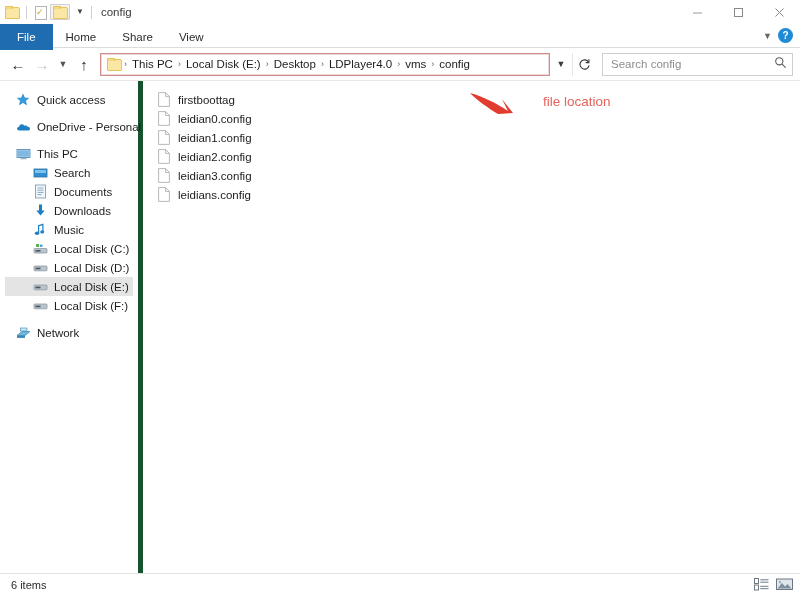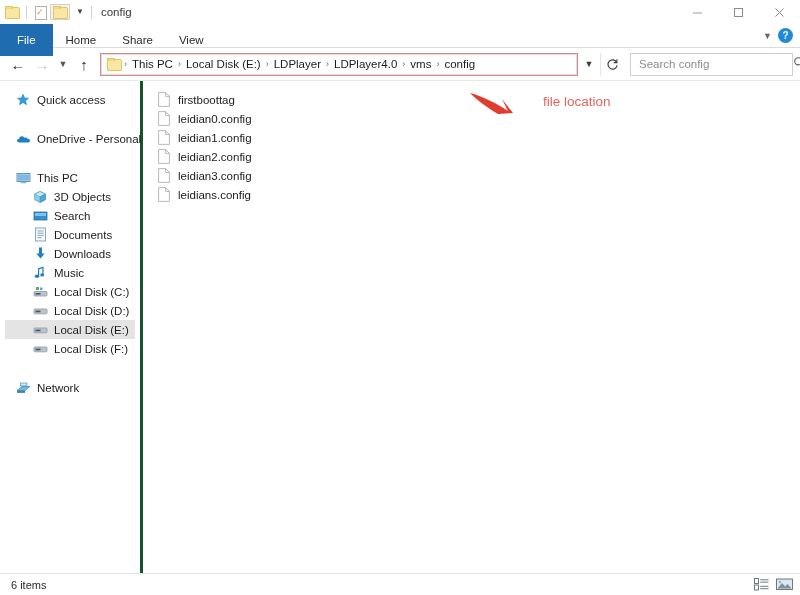--- a/index.html
+++ b/index.html
@@ -75,21 +75,21 @@
   .ribbon {
     height: 24px; flex: 0 0 24px;
     display: flex; align-items: stretch;
     background: #ffffff;
     border-bottom: 1px solid #dcdcdc;
     position: relative;
   }
   .tab {
     display: flex; align-items: center; justify-content: center;
     font-size: 11.5px; color: #2b2b2b;
-    padding: 0 13px; height: 32px;
+    padding: 0 13px; height: 26px;
   }
   .tab.file {
     background: #1f6cb0; color: #ffffff; padding: 0 17px;
   }
   .ribbon-right {
     margin-left: auto; display: flex; align-items: center; gap: 6px; padding-right: 7px;
   }
   .chev-collapse { font-size: 9px; color: #666; }
   .helpbtn {
     width: 15px; height: 15px; border-radius: 50%;
@@ -129,50 +129,50 @@
   .addr-tools { display: flex; align-items: center; }
   .addr-chev {
     width: 22px; height: 23px; display: flex; align-items: center; justify-content: center;
     font-size: 9px; color: #3b3b3b;
   }
   .addr-refresh {
     width: 24px; height: 23px; display: flex; align-items: center; justify-content: center;
     color: #3b3b3b; border-left: 1px solid #e6e6e6;
   }
   .searchbox {
-    width: 163px; height: 23px; margin-left: 6px;
+    width: 191px; height: 23px; margin-left: 6px;
     border: 1px solid #cfcfcf; background: #fff;
     display: flex; align-items: center; padding: 0 5px 0 8px;
   }
   .searchbox input {
     flex: 1 1 auto; border: none; outline: none;
     font-family: "Liberation Sans", sans-serif;
     font-size: 11.5px; color: #6e6e6e; background: transparent;
   }
   .searchbox input::placeholder { color: #8d8d8d; }
 
   
   .body {
     flex: 1 1 auto; display: flex; min-height: 0;
     border-top: 1px solid #e8e8e8;
   }
   .navpane {
     width: 143px; flex: 0 0 143px;
     background: #ffffff;
     padding-top: 9px;
-    border-right: 3px solid #14532d;
+    border-right: 5px solid #14532d;
     position: relative;
   }
   .navitem {
     height: 19px; display: flex; align-items: center;
     font-size: 11.5px; color: #1c1c1c;
     padding-left: 10px; margin: 0 5px 0 5px;
   }
   .navitem.indent { padding-left: 27px; }
-  .navitem.gap { margin-top: 20px; }
+  .navitem.gap { margin-top: 8px; }
   .navitem.selected { background: #e4e4e4; }
   .navicon {
     width: 16px; height: 16px; margin-right: 6px;
     display: flex; align-items: center; justify-content: center; flex: 0 0 16px;
   }
   .navicon svg { display: block; }
   .navlabel { white-space: nowrap; }
 
   .filepane {
     flex: 1 1 auto; background: #ffffff; position: relative;
@@ -268,21 +268,21 @@
     <div class="navbtn small">▼</div>
     <div class="navbtn">↑</div>
 
     <div class="pathbox">
       <span class="ic-folder"></span>
       <span class="crumb-sep">›</span>
       <span class="crumb">This PC</span>
       <span class="crumb-sep">›</span>
       <span class="crumb">Local Disk (E:)</span>
       <span class="crumb-sep">›</span>
-      <span class="crumb">LDPlayer</span>
+      <span class="crumb">Desktop</span>
       <span class="crumb-sep">›</span>
       <span class="crumb">LDPlayer4.0</span>
       <span class="crumb-sep">›</span>
       <span class="crumb">vms</span>
       <span class="crumb-sep">›</span>
       <span class="crumb">config</span>
     </div>
 
     <div class="addr-tools">
       <div class="addr-chev">▼</div>
@@ -331,30 +331,20 @@
         <span class="navicon">
           <svg width="15" height="14" viewBox="0 0 15 14">
               <rect x="1" y="2.5" width="13" height="8" fill="#cfe6f7" stroke="#5a8fb5" stroke-width="0.9"></rect>
               <rect x="1.8" y="3.3" width="11.4" height="6.4" fill="#7fb8e0"></rect>
               <rect x="4.5" y="11" width="6" height="1.3" fill="#9bb6c7"></rect>
             </svg>
         </span>
         <span class="navlabel">This PC</span>
       </div>
 
-      <div class="navitem indent">
-        <span class="navicon">
-          <svg width="14" height="14" viewBox="0 0 14 14">
-              <path d="M7 1.5 L12.3 4.2 L12.3 9.7 L7 12.4 L1.7 9.7 L1.7 4.2 Z" fill="#8fd0ea" stroke="#3d93bd" stroke-width="0.7"></path>
-              <path d="M7 1.5 L12.3 4.2 L7 6.9 L1.7 4.2 Z" fill="#cbeaf6" stroke="#3d93bd" stroke-width="0.6"></path>
-              <path d="M7 6.9 L12.3 4.2 L12.3 9.7 L7 12.4 Z" fill="#4ea9d6" stroke="#3d93bd" stroke-width="0.6"></path>
-            </svg>
-        </span>
-        <span class="navlabel">3D Objects</span>
-      </div>
 
       <div class="navitem indent">
         <span class="navicon">
           <svg width="15" height="14" viewBox="0 0 15 14">
               <rect x="1" y="3" width="13" height="8" fill="#2f8fd0" stroke="#2a6f9e" stroke-width="0.8"></rect>
               <rect x="2" y="4" width="11" height="3" fill="#7fc3ea"></rect>
             </svg>
         </span>
         <span class="navlabel">Search</span>
       </div>

